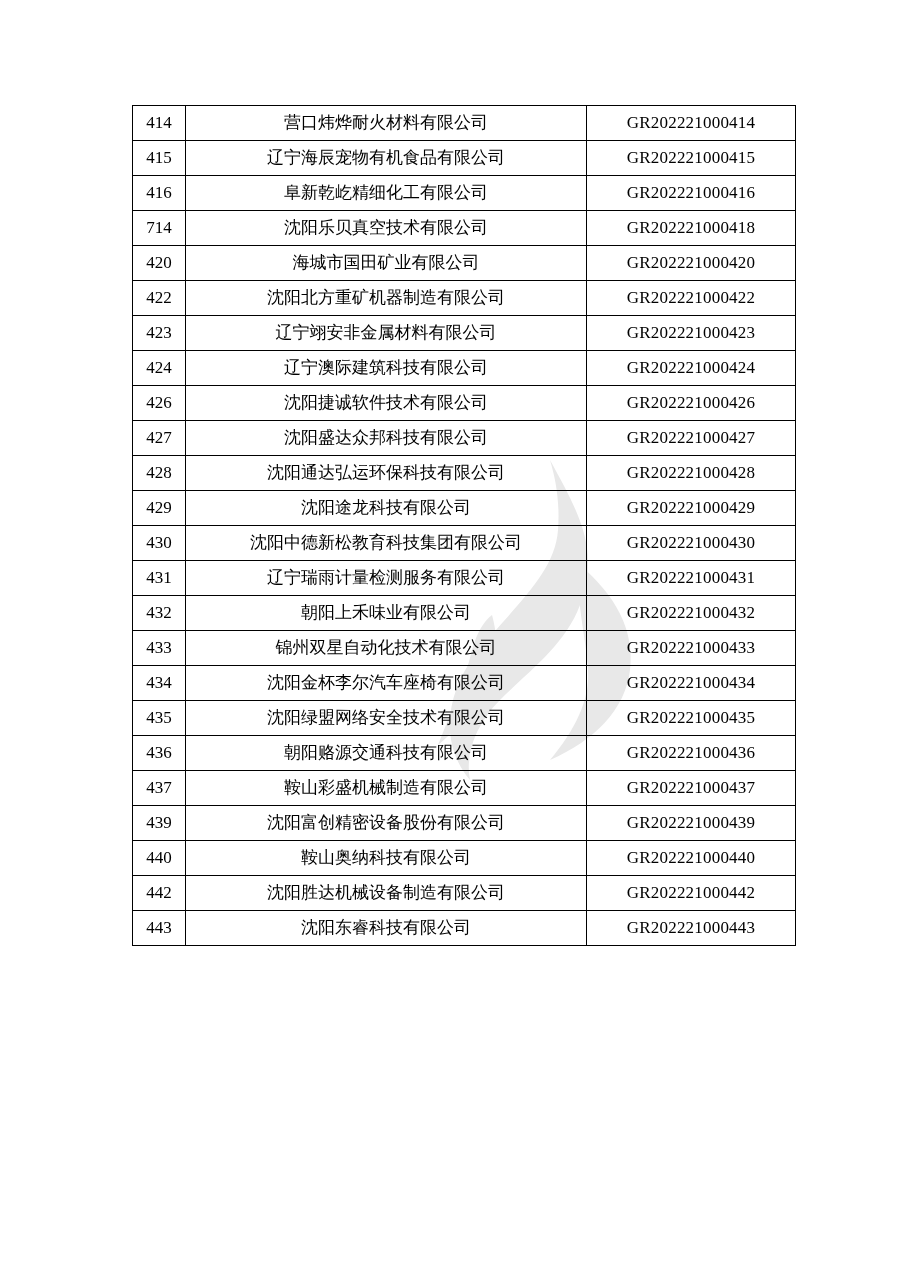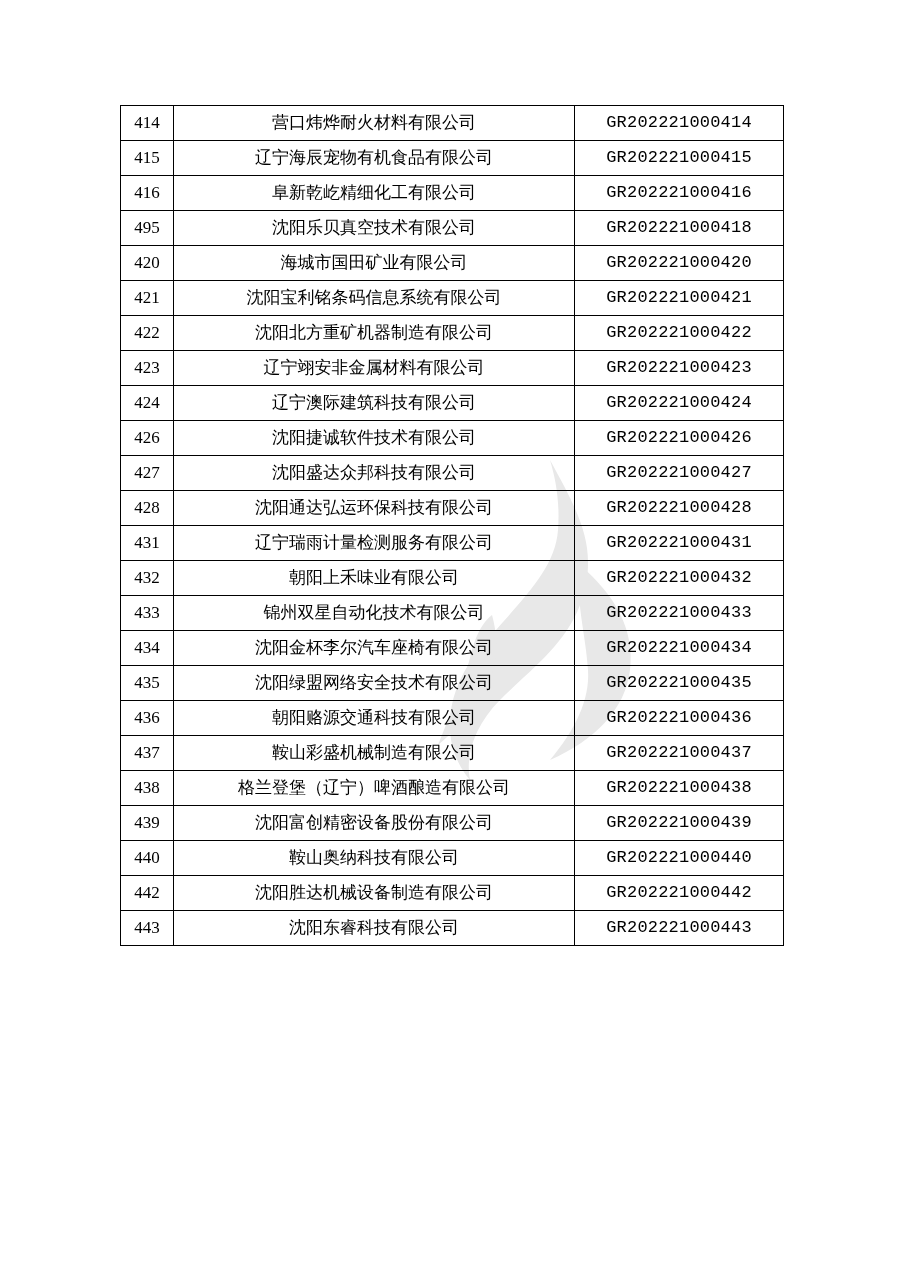--- a/index.html
+++ b/index.html
@@ -19,21 +19,21 @@
     position: absolute;
     left: 430px;
     top: 455px;
     width: 230px;
     height: 330px;
     z-index: 0;
     pointer-events: none;
   }
   #page {
     position: absolute;
-    left: 0;
+    left: 12px;
     top: 0;
     width: 720px;
     height: 1274px;
     z-index: 1;
   }
   #table-wrap {
     position: absolute;
     left: 120px;
     top: 105px;
     width: 660px;
@@ -60,21 +60,20 @@
     width: 52px;
     font-size: 16px;
   }
   td.col-name {
     width: 400px;
     font-family: Liberation Serif, serif;
   }
   td.col-code {
     width: 208px;
     letter-spacing: 0.2px;
-    font-family: Liberation Mono, monospace;
   }
 </style>
 </head>
 <body>
 
 <div id="watermark">
   <svg viewBox="0 0 230 330" width="230" height="330" xmlns="http://www.w3.org/2000/svg">
     <g fill="#e8e8e8">
       <path d="M120 5 C150 60 170 95 150 150 C135 190 100 215 70 245 C45 270 35 300 40 325 C10 290 15 240 45 200 C80 155 125 120 128 75 C130 48 126 25 120 5 Z"></path>
       <path d="M150 110 C185 140 205 175 200 215 C195 255 165 285 120 305 C145 275 160 245 158 215 C156 180 145 145 150 110 Z"></path>
@@ -96,35 +95,30 @@
           <td class="col-index">415</td>
           <td class="col-name">辽宁海辰宠物有机食品有限公司</td>
           <td class="col-code">GR202221000415</td>
         </tr>
         <tr>
           <td class="col-index">416</td>
           <td class="col-name">阜新乾屹精细化工有限公司</td>
           <td class="col-code">GR202221000416</td>
         </tr>
         <tr>
-          <td class="col-index">495</td>
+          <td class="col-index">714</td>
           <td class="col-name">沈阳乐贝真空技术有限公司</td>
           <td class="col-code">GR202221000418</td>
         </tr>
         <tr>
           <td class="col-index">420</td>
           <td class="col-name">海城市国田矿业有限公司</td>
           <td class="col-code">GR202221000420</td>
         </tr>
         <tr>
-          <td class="col-index">421</td>
-          <td class="col-name">沈阳宝利铭条码信息系统有限公司</td>
-          <td class="col-code">GR202221000421</td>
-        </tr>
-        <tr>
           <td class="col-index">422</td>
           <td class="col-name">沈阳北方重矿机器制造有限公司</td>
           <td class="col-code">GR202221000422</td>
         </tr>
         <tr>
           <td class="col-index">423</td>
           <td class="col-name">辽宁翊安非金属材料有限公司</td>
           <td class="col-code">GR202221000423</td>
         </tr>
         <tr>
@@ -141,20 +135,30 @@
           <td class="col-index">427</td>
           <td class="col-name">沈阳盛达众邦科技有限公司</td>
           <td class="col-code">GR202221000427</td>
         </tr>
         <tr>
           <td class="col-index">428</td>
           <td class="col-name">沈阳通达弘运环保科技有限公司</td>
           <td class="col-code">GR202221000428</td>
         </tr>
         <tr>
+          <td class="col-index">429</td>
+          <td class="col-name">沈阳途龙科技有限公司</td>
+          <td class="col-code">GR202221000429</td>
+        </tr>
+        <tr>
+          <td class="col-index">430</td>
+          <td class="col-name">沈阳中德新松教育科技集团有限公司</td>
+          <td class="col-code">GR202221000430</td>
+        </tr>
+        <tr>
           <td class="col-index">431</td>
           <td class="col-name">辽宁瑞雨计量检测服务有限公司</td>
           <td class="col-code">GR202221000431</td>
         </tr>
         <tr>
           <td class="col-index">432</td>
           <td class="col-name">朝阳上禾味业有限公司</td>
           <td class="col-code">GR202221000432</td>
         </tr>
         <tr>
@@ -174,25 +178,20 @@
         </tr>
         <tr>
           <td class="col-index">436</td>
           <td class="col-name">朝阳赂源交通科技有限公司</td>
           <td class="col-code">GR202221000436</td>
         </tr>
         <tr>
           <td class="col-index">437</td>
           <td class="col-name">鞍山彩盛机械制造有限公司</td>
           <td class="col-code">GR202221000437</td>
-        </tr>
-        <tr>
-          <td class="col-index">438</td>
-          <td class="col-name">格兰登堡（辽宁）啤酒酿造有限公司</td>
-          <td class="col-code">GR202221000438</td>
         </tr>
         <tr>
           <td class="col-index">439</td>
           <td class="col-name">沈阳富创精密设备股份有限公司</td>
           <td class="col-code">GR202221000439</td>
         </tr>
         <tr>
           <td class="col-index">440</td>
           <td class="col-name">鞍山奥纳科技有限公司</td>
           <td class="col-code">GR202221000440</td>

